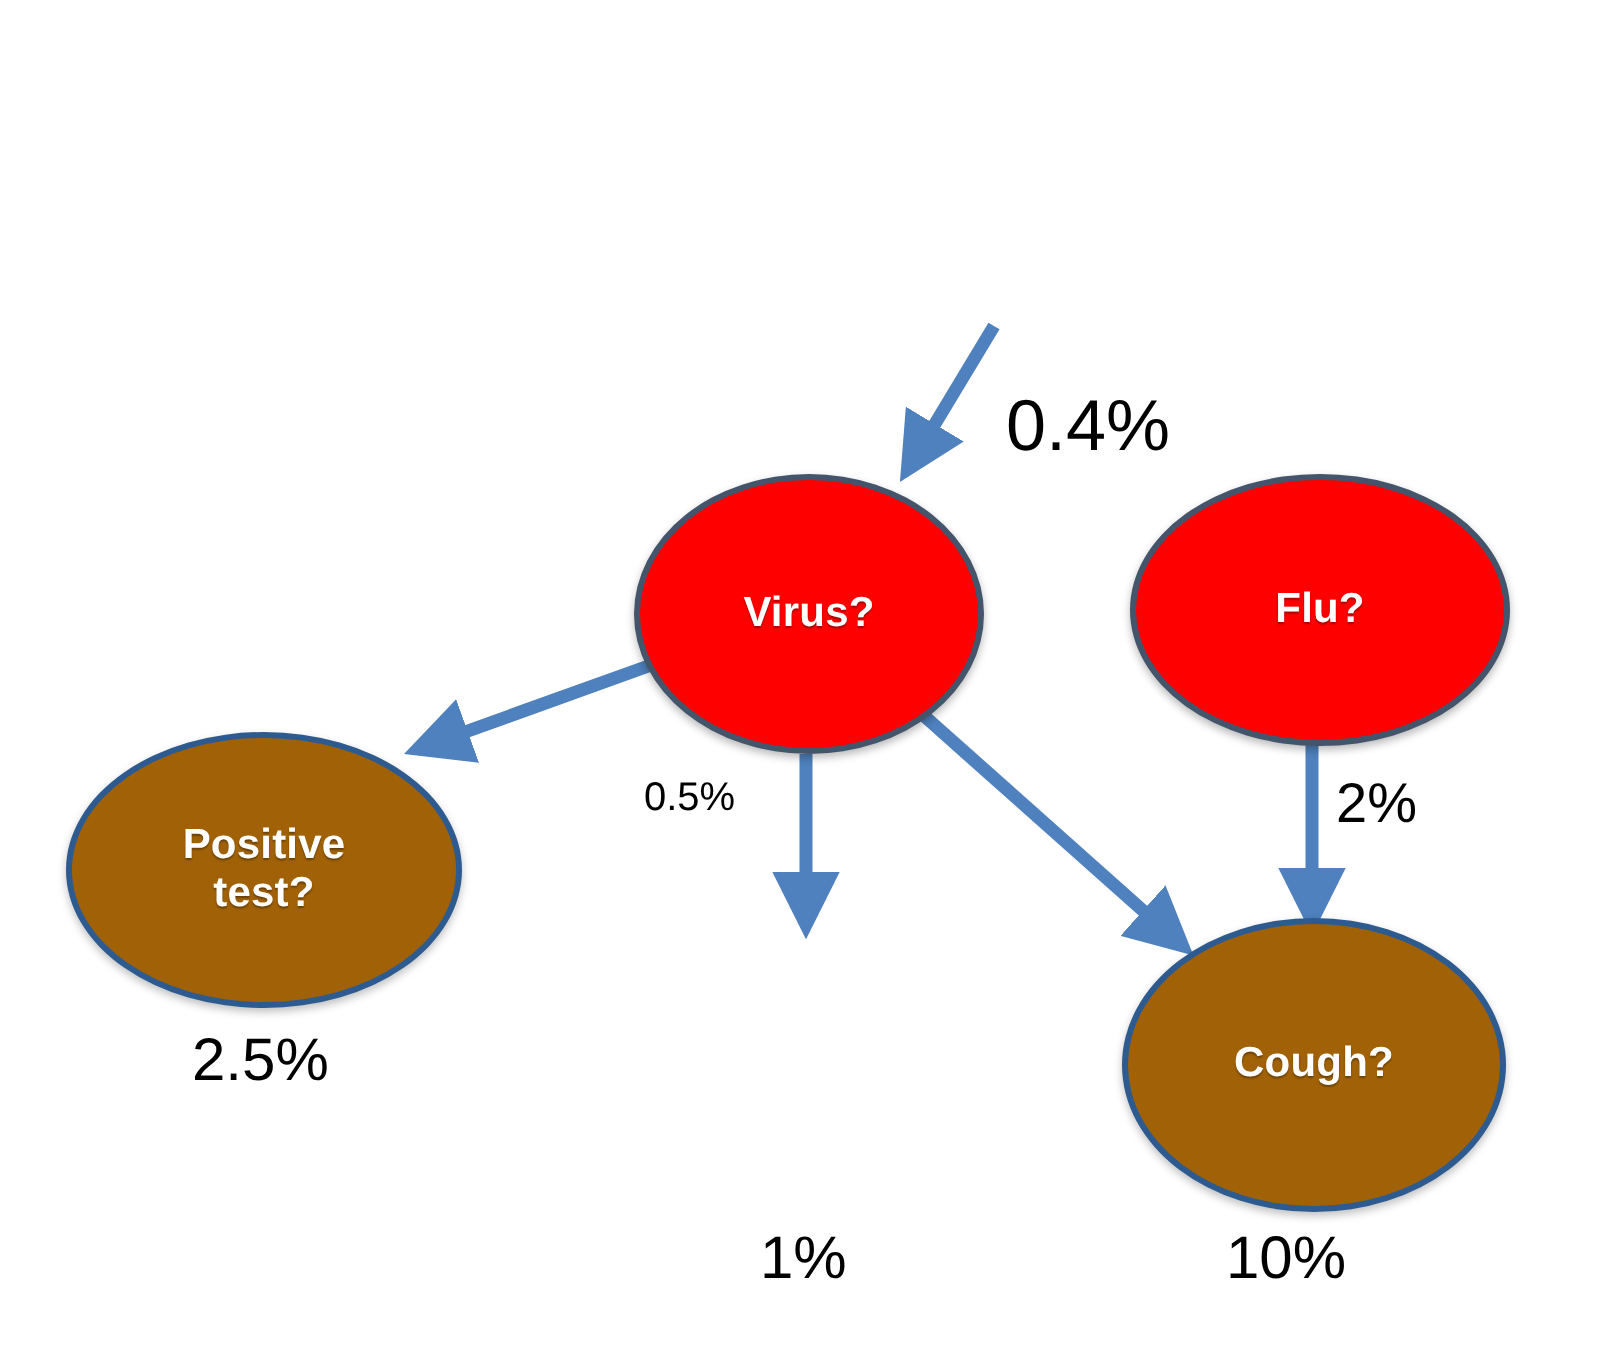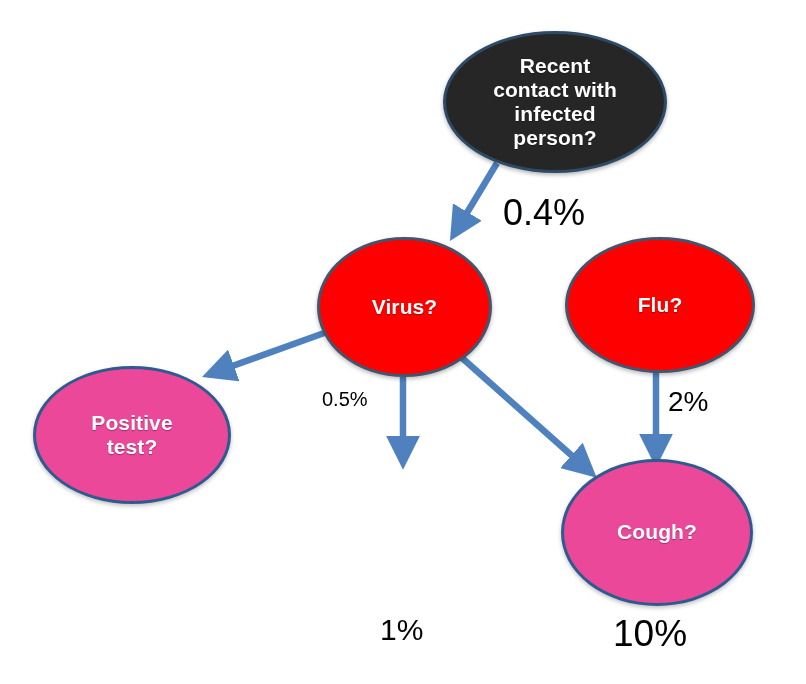--- a/index.html
+++ b/index.html
@@ -50,21 +50,21 @@
     background: #262626;
     border: 3px solid #2d4a66;
     box-shadow: 0 2px 4px rgba(0,0,0,0.30);
   }
   .node-disease {
     background: #fe0000;
     border: 3px solid #44546a;
     box-shadow: 0 2px 4px rgba(0,0,0,0.28);
   }
   .node-symptom {
-    background: #ec4899;
+    background: #a16207;
     border: 3px solid #2e5b8f;
     box-shadow: 0 2px 4px rgba(0,0,0,0.25);
   }
   .prob-label {
     position: absolute;
     color: #000000;
     font-weight: normal;
     white-space: nowrap;
   }
   .edge-label {
@@ -90,26 +90,20 @@
 
     <line x1="327" y1="332" x2="213" y2="373" stroke="#4e81bd" stroke-width="6.5" marker-end="url(#arrowhead)"></line>
 
     <line x1="403" y1="377" x2="403" y2="458" stroke="#4e81bd" stroke-width="6.5" marker-end="url(#arrowhead)"></line>
 
     <line x1="461" y1="357" x2="588" y2="470" stroke="#4e81bd" stroke-width="6.5" marker-end="url(#arrowhead)"></line>
 
     <line x1="656" y1="372" x2="656" y2="456" stroke="#4e81bd" stroke-width="6.5" marker-end="url(#arrowhead)"></line>
   </svg>
 
-  <div class="node node-root" style="left:443px; top:31px; width:224px; height:142px; font-size:21px;">
-    <span class="node-label">Recent
-contact with
-infected
-person?</span>
-  </div>
 
   <div class="node node-disease" style="left:565px; top:237px; width:190px; height:136px; font-size:21px;">
     <span class="node-label">Flu?</span>
   </div>
 
   <div class="node node-disease" style="left:317px; top:237px; width:175px; height:140px; font-size:21px;">
     <span class="node-label">Virus?</span>
   </div>
 
   <div class="node node-symptom" style="left:33px; top:366px; width:198px; height:138px; font-size:21px;">
@@ -121,18 +115,19 @@
   <div class="node node-symptom" style="left:561px; top:459px; width:192px; height:147px; font-size:21px;justify-content:center;">
     <span class="node-label">Cough?</span>
   </div>
 
   <div class="edge-label" style="left:503px; top:192px; font-size:36px;">0.4%</div>
 
   <div class="edge-label" style="left:322px; top:388px; font-size:20px;">0.5%</div>
 
   <div class="edge-label" style="left:668px; top:386px; font-size:28px;">2%</div>
 
+  <div class="prob-label" style="left:96px; top:514px; font-size:30px;">2.5%</div>
 
   <div class="prob-label" style="left:380px; top:613px; font-size:30px;">1%</div>
 
-  <div class="prob-label" style="left:613px; top:613px; font-size:37px;">10%</div>
+  <div class="prob-label" style="left:613px; top:613px; font-size:30px;">10%</div>
 
 </div>
 
 </body></html>

